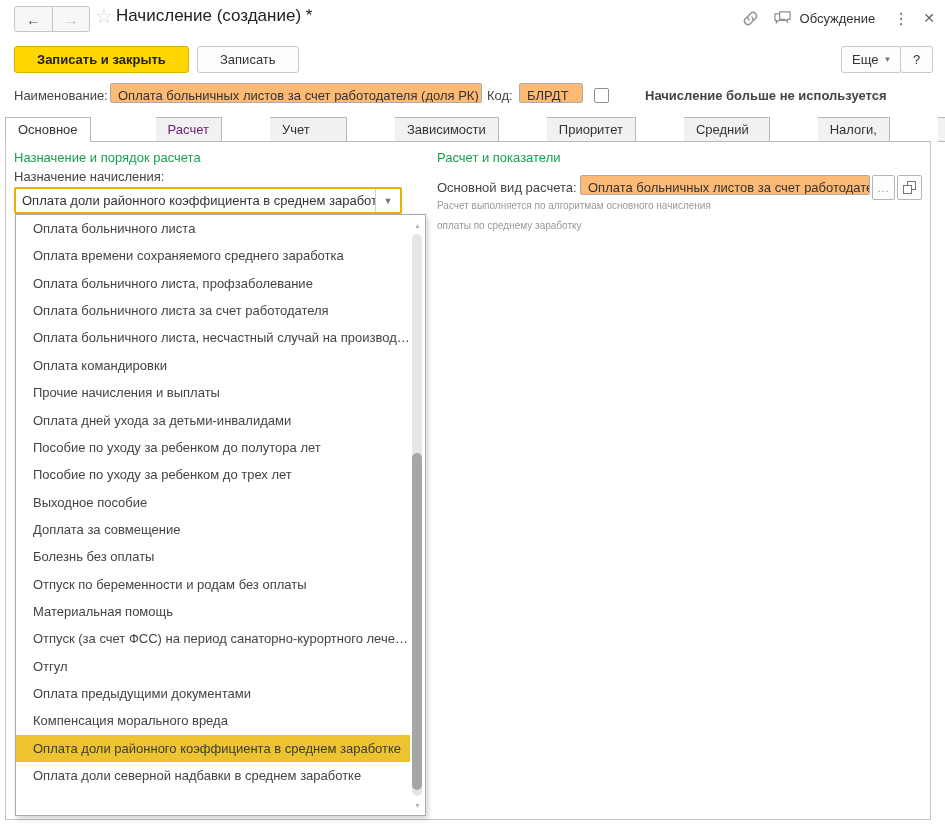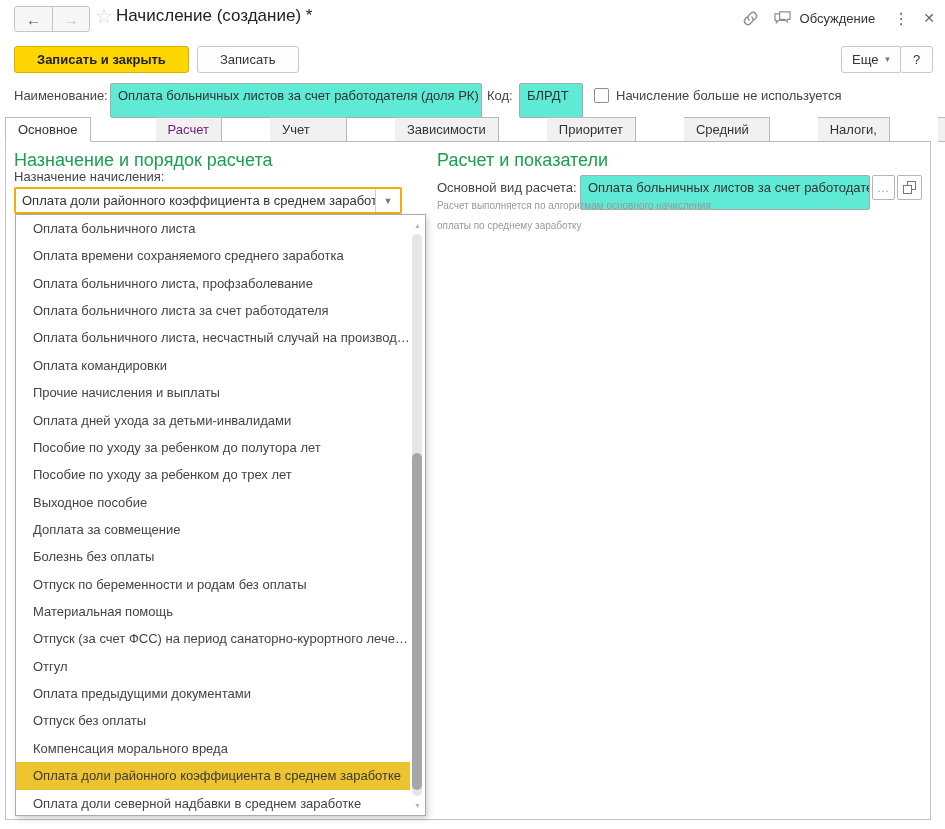--- a/index.html
+++ b/index.html
@@ -31,38 +31,38 @@
     font-size:13px; color:#333; cursor:pointer; }
   .btn.primary { position:absolute; left:14px; top:46px; background:var(--accent-yellow);
     border-color:var(--accent-yellow-border); font-weight:bold; color:#222; }
   .btn.save { position:absolute; left:197px; top:46px; }
   .btn.more { position:absolute; left:841px; top:46px; padding:0 10px;text-align:right; }
   .btn.more .caret { font-size:8px; color:#777; margin-left:5px; }
   .btn.help { position:absolute; left:900px; top:46px; width:33px; padding:0; }
 
   
   .lbl { position:absolute; font-size:13px; color:#444; }
-  .tinput { position:absolute; height:35px; border:1px solid #ababab; border-radius:2px;
-    background:#5eead4; font-size:13px; color:#333; line-height:23px; padding:0 7px;
+  .tinput { position:absolute; height:20px; border:1px solid #ababab; border-radius:2px;
+    background:#fdba74; font-size:13px; color:#333; line-height:23px; padding:0 7px;
     white-space:nowrap; overflow:hidden; }
   .checkbox { position:absolute; left:594px; top:88px; width:15px; height:15px;
     border:1px solid #909090; border-radius:2px; background:#fff; cursor:pointer; }
 
   
   .tab-bar { position:absolute; left:5px; top:117px; display:flex;gap:48px; }
   .tab { height:25px; line-height:24px; padding:0 12px; background:#f1f1f1;
     border:1px solid #b9b9b9; border-left:none; color:#333; cursor:pointer; }
   .tab:first-child { border-left:1px solid #b9b9b9; }
   .tab.active { background:#fff; border-bottom:1px solid #fff; position:relative; z-index:2; }
   .tab.disabled { color:#701a75; cursor:default;margin-left:17px; }
 
   .tab-panel { position:absolute; left:5px; top:141px; width:926px; height:679px;
     border:1px solid #c3c3c3; border-top:1px solid #b9b9b9; background:#fff; }
 
-  .sec-title { position:absolute; font-size:18px; color:var(--section-green); }
+  .sec-title { position:absolute; font-size:13px; color:var(--section-green); }
   .hint { position:absolute; left:437px; top:196px; font-size:10px; color:#999; line-height:20px; }
 
   
   .combo { position:absolute; left:14px; top:187px; width:388px; height:27px;
     border:2px solid var(--focus-border); border-radius:2px; background:#fff; display:flex; }
   .combo-text { flex:1; line-height:23px; padding:0 6px; color:#333; white-space:nowrap; overflow:hidden; }
   .combo-arrow { width:25px; border-left:1px solid #d0d0d0; display:flex; align-items:center;
     justify-content:center; color:#777; font-size:9px; cursor:pointer; }
 
   
@@ -125,21 +125,21 @@
     <span>Еще</span>
     <span class="caret">▼</span>
   </div>
   <div class="btn help">?</div>
 
   <div class="lbl" style="left:14px; top:88px;">Наименование:</div>
   <div class="tinput" style="left:110px; top:83px; width:372px;">Оплата больничных листов за счет работодателя (доля РК)</div>
   <div class="lbl" style="left:487px; top:88px;">Код:</div>
   <div class="tinput" style="left:519px; top:83px; width:64px;">БЛРДТ</div>
   <div class="checkbox"></div>
-  <div class="lbl" style="left:616px; top:88px;">Начисление больше не используется</div>
+  <div class="lbl" style="left:645px; top:88px;font-weight:bold;">Начисление больше не используется</div>
 
   <div class="tab-bar">
       <div class="tab active">Основное</div>
       <div class="tab disabled">Расчет базы</div>
       <div class="tab">Учет времени</div>
       <div class="tab">Зависимости</div>
       <div class="tab">Приоритет</div>
       <div class="tab">Средний заработок</div>
       <div class="tab">Налоги, взносы, бухучет</div>
       <div class="tab">Описание</div>
@@ -182,21 +182,20 @@
         <div class="dd-item">Пособие по уходу за ребенком до полутора лет</div>
         <div class="dd-item">Пособие по уходу за ребенком до трех лет</div>
         <div class="dd-item">Выходное пособие</div>
         <div class="dd-item">Доплата за совмещение</div>
         <div class="dd-item">Болезнь без оплаты</div>
         <div class="dd-item">Отпуск по беременности и родам без оплаты</div>
         <div class="dd-item">Материальная помощь</div>
         <div class="dd-item">Отпуск (за счет ФСС) на период санаторно-курортного лече…</div>
         <div class="dd-item">Отгул</div>
         <div class="dd-item">Оплата предыдущими документами</div>
-        <div class="dd-item">Отпуск без оплаты</div>
         <div class="dd-item">Компенсация морального вреда</div>
         <div class="dd-item selected">Оплата доли районного коэффициента в среднем заработке</div>
         <div class="dd-item">Оплата доли северной надбавки в среднем заработке</div>
       </div>
     <div class="dd-scroll">
       <div class="dd-arrow up">▲</div>
       <div class="dd-track">
         <div class="dd-thumb"></div>
       </div>
       <div class="dd-arrow down">▼</div>

